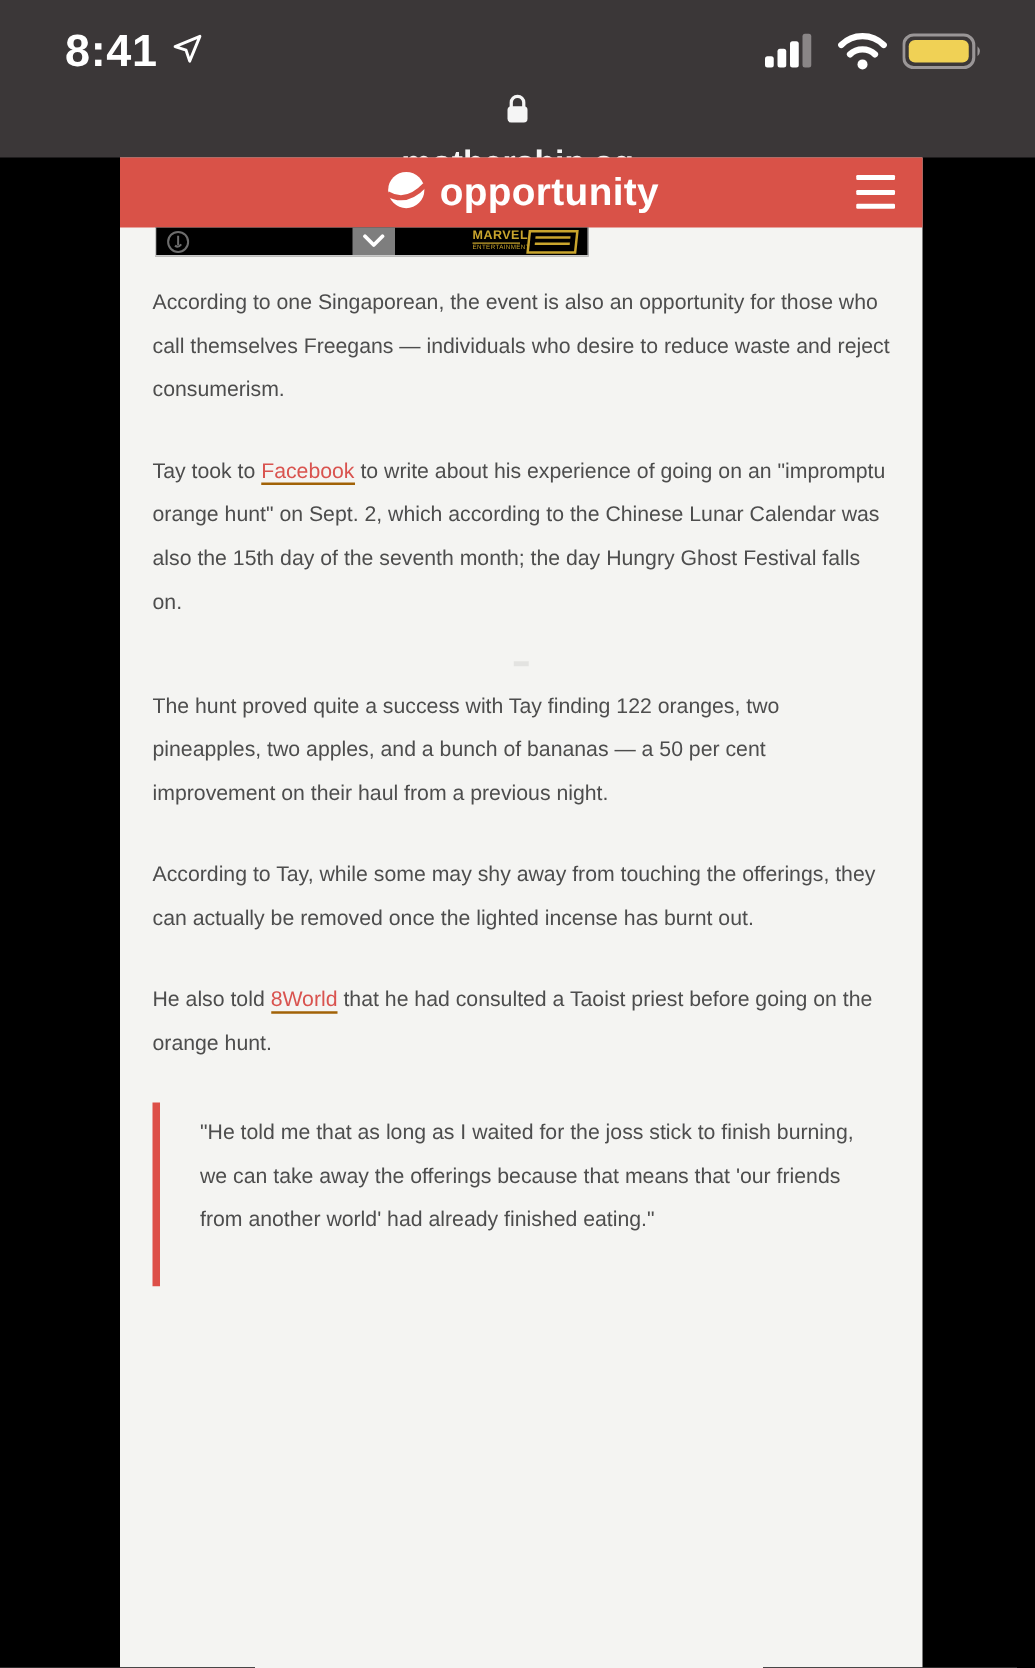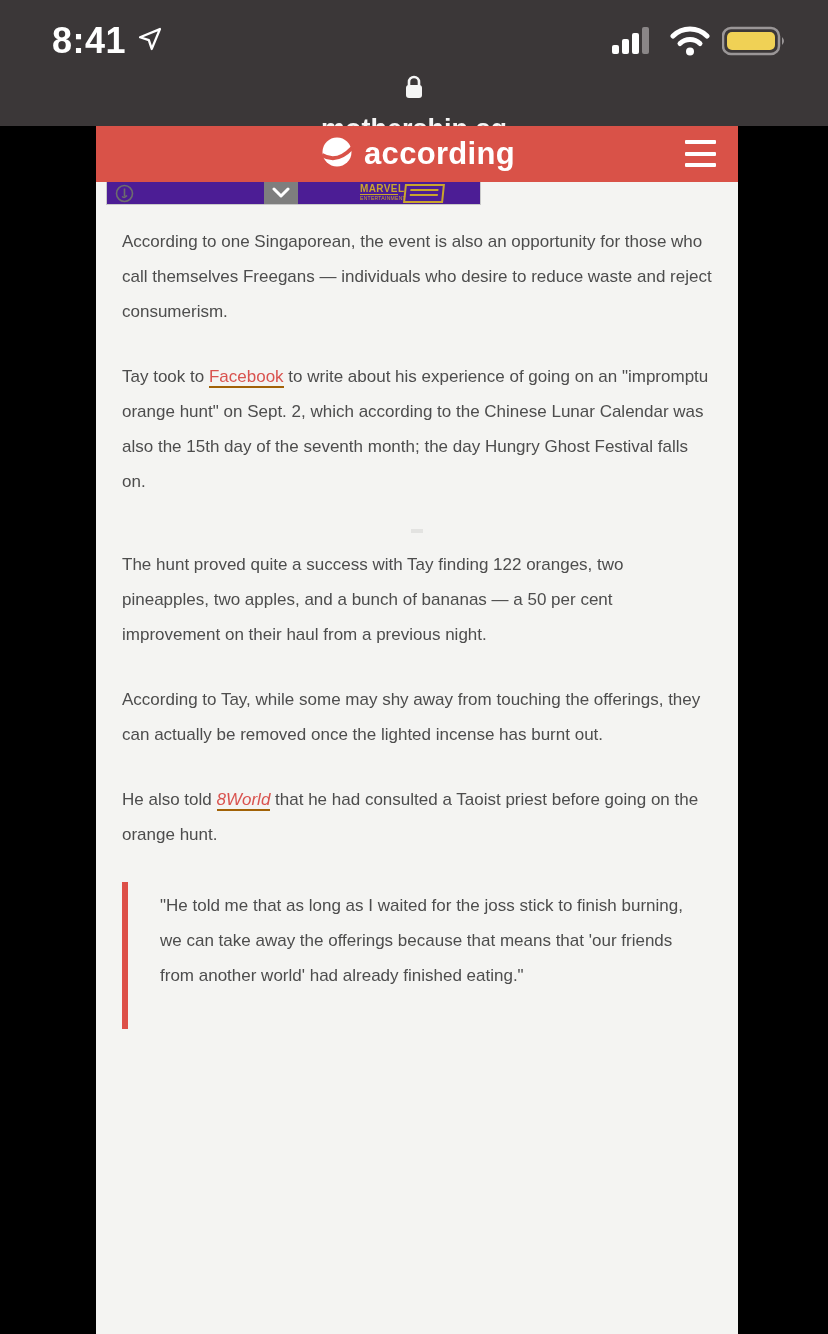--- a/index.html
+++ b/index.html
@@ -19,35 +19,35 @@
   .page { position:absolute; left:96px; top:126px; width:642px; height:1208px; background:#f4f4f2; }
 
   
   .m-header { position:relative; height:56px; background:#d95248; display:flex; align-items:center; justify-content:center; }
   .brand { display:flex; align-items:center; gap:9px; }
   .brand-text { color:#fff; font-size:31px; font-weight:bold; letter-spacing:.3px; }
   .hamburger { position:absolute; right:22px; top:14px; width:31px; height:27px; display:flex; flex-direction:column; justify-content:space-between; cursor:pointer; }
   .hamburger div { height:4px; background:#fff; border-radius:1px; }
 
   
-  .ad-widget { position:absolute; left:10px; top:56px; width:375px; height:23px; background:#4c1d95; border:1px solid #c9c9c9; border-top:none; }
+  .ad-widget { position:absolute; left:28px; top:56px; width:347px; height:23px; background:#000000; border:1px solid #c9c9c9; border-top:none; }
   .ad-info { position:absolute; left:8px; top:2px; }
   .ad-chevron-btn { position:absolute; left:157px; top:0; width:34px; height:22px; background:#7e7e7e; display:flex; align-items:center; justify-content:center; cursor:pointer; }
   .marvel-badge { position:absolute; left:253px; top:1px; width:38px; text-align:center; color:#c9a52d; }
   .marvel-txt { font-size:10px; font-weight:bold; letter-spacing:.4px; border-bottom:1px solid #c9a52d; line-height:11px; }
   .marvel-sub { font-size:5px; letter-spacing:.3px; line-height:7px; }
   .comic-badge { position:absolute; left:297px; top:2px; width:40px; height:19px; border:2px solid #c9a52d; transform:skewX(-6deg); }
   .comic-badge i { display:block; height:2px; background:#c9a52d; margin:3px 4px 0 4px; }
 
   
   .article { padding:42px 26px 0 26px; color:#4d4d4d; }
   .article p { font-size:17px; line-height:35px; margin:0 0 30px 0; color:#4d4d4d; }
   .article h2 { font-size:26px; line-height:33px; color:#383838; margin:46px 0 28px 0; letter-spacing:.1px; }
   a.article-link { color:#d9534f; text-decoration:none; border-bottom:2px solid #a16207; cursor:pointer; }
-  a.article-link.italic { font-style:italic; }
+  a.article-link.italic { }
   .faint-sep { width:12px; height:4px; background:#e3e3e1; margin:0 auto 14px auto; }
   blockquote { border-left:6px solid #dd4f48; padding:6px 10px 6px 32px; margin:0 0 26px 0; }
   blockquote p { margin:0; }
 </style>
 </head>
 <body>
 
 <div id="screen">
 
   <div class="status-bar">
@@ -97,21 +97,21 @@
   <div class="page">
 
     <div class="m-header">
       <div class="brand">
         <span>
           <svg width="36" height="36" viewBox="0 0 36 36">
             <circle cx="18" cy="18" r="14.5" fill="#fff"></circle>
             <path d="M3 21 Q 18 30 33 14" stroke="#d95248" stroke-width="4" fill="none"></path>
           </svg>
         </span>
-        <span class="brand-text">according</span>
+        <span class="brand-text">opportunity</span>
       </div>
       <div class="hamburger">
         <div></div>
           <div></div>
           <div></div>
       </div>
     </div>
 
     <div class="ad-widget">
       <span class="ad-info">

